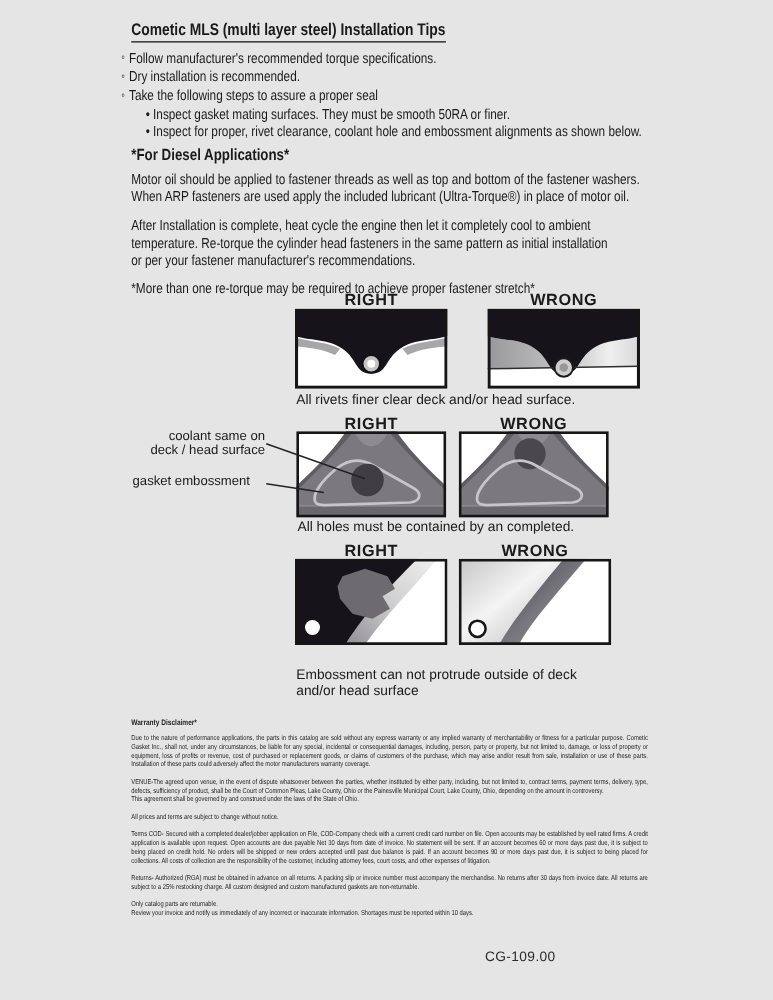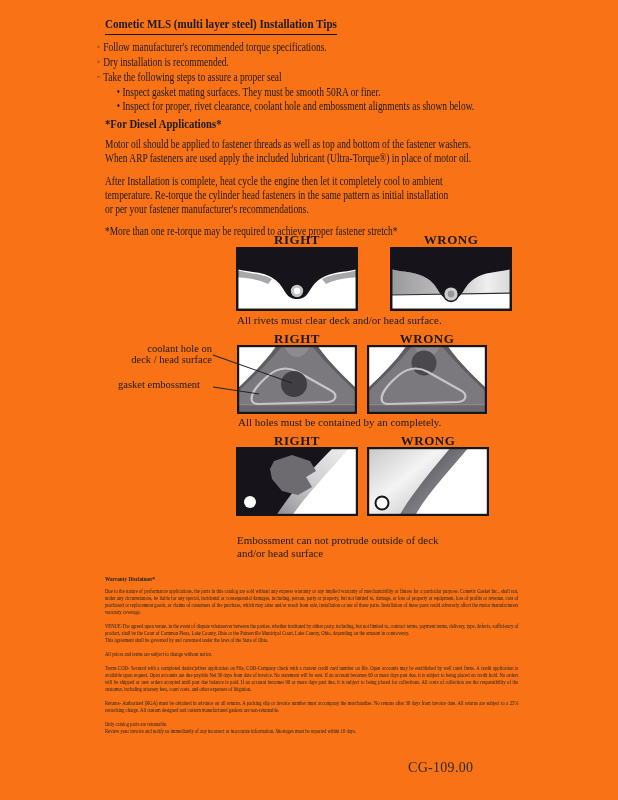--- a/index.html
+++ b/index.html
@@ -1,38 +1,38 @@
 <!DOCTYPE html>
 <html><head>
 <meta charset="utf-8">
 <style>
   html,body{margin:0;padding:0;background:#ffffff;}
-  .page{position:relative;width:618px;height:800px;background:#f97316;overflow:hidden;
-        font-family:Liberation Serif, serif;color:#1a1a1a;}
+  .page{position:relative;width:618px;height:800px;background:#e5e5e5;overflow:hidden;
+        font-family:Liberation Sans, sans-serif;color:#1a1a1a;}
   .abs{position:absolute;}
   
   .cx{transform:scaleX(0.82);transform-origin:0 0;}
   .title{left:105px;top:16px;font-size:13.5px;font-weight:bold;white-space:nowrap;
          border-bottom:1.6px solid #111;padding-bottom:2px;}
   .bullets{left:97px;top:40px;width:560px;font-size:11.5px;line-height:14px;}
   .bullet::before{content:"◦";margin-right:4px;font-size:10px;position:relative;top:-1px;}
   .subbullet{margin-left:24px;}
   .subbullet::before{content:"•";margin-right:3px;}
   .diesel{left:105px;top:117px;width:512px;font-size:11.5px;line-height:14.2px;}
   .diesel h2{font-size:13px;margin:0 0 6px 0;}
   .diesel p{margin:0 0 8px 0;white-space:pre-line;}
   .figrow{position:absolute;}
   .figlabel{position:absolute;top:0;font-size:13px;font-weight:600;text-align:center;letter-spacing:.5px;}
   .figcap{position:absolute;font-size:11px;line-height:12.5px;white-space:pre-line;}
   .ann{position:absolute;font-size:10.5px;line-height:10.5px;text-align:right;white-space:pre-line;}
   .disclaimer{left:105px;top:575px;width:504px;font-size:5.7px;line-height:7px;
               letter-spacing:0;color:#222;}
   .disclaimer h3{font-size:6.4px;margin:0 0 6px 0;}
   .disclaimer p{margin:0 0 7px 0;text-align:justify;white-space:pre-line;}
-  .footer-code{left:388px;top:760px;font-size:14px;color:#2b2b2b;letter-spacing:.3px;margin-left:20px;}
+  .footer-code{left:388px;top:760px;font-size:11px;color:#2b2b2b;letter-spacing:.3px;}
   svg{display:block;}
 </style>
 </head>
 <body>
 
 <div class="page">
 
   <div class="abs title cx">Cometic MLS (multi layer steel) Installation Tips</div>
 
   <div class="abs bullets cx">
@@ -78,21 +78,21 @@
       </defs>
       <rect x="0" y="0" width="122" height="64" fill="#ffffff"></rect>
       <path d="M0,22 C16,26 26,24 38,32 C50,40 48,52 61,52 C74,52 72,40 84,32 C96,24 106,26 122,22 L122,46 L0,48 Z" fill="url(#g1w)"></path>
       <path d="M0,0 H122 V22 C106,26 96,24 84,32 C72,40 74,52 61,52 C48,52 50,40 38,32 C26,24 16,26 0,22 Z" fill="#17131b"></path>
       <path d="M0,48 L122,46" stroke="#2e2e2e" stroke-width="1.2"></path>
       <circle cx="61" cy="47" r="7.4" fill="#cdcdcf" stroke="#1a1a1a" stroke-width="1.6"></circle>
       <circle cx="61" cy="47" r="3.4" fill="#98989a"></circle>
       <rect x="1.2" y="1.2" width="119.6" height="61.6" fill="none" stroke="#161616" stroke-width="2.5"></rect>
     </svg>
 
-    <div class="figcap" style="left:1px;top:82px;width:276px;">All rivets must clear deck and/or head surface.</div>
+    <div class="figcap" style="left:1px;top:82px;width:276px;">All rivets finer clear deck and/or head surface.</div>
   </div>
 
   <div class="figrow" style="left:237px;top:331px;width:250px;height:100px;">
     <div class="figlabel" style="left:0;width:120px;">RIGHT</div>
     <div class="figlabel" style="left:130px;width:120px;">WRONG</div>
 
     <svg class="abs" style="left:0;top:14px;" width="120" height="69" viewBox="0 0 120 69">
       <rect x="0" y="0" width="120" height="69" fill="#7b797e"></rect>
       <path d="M46,0 H74 C66,16 54,16 46,0 Z" fill="#8d8b90"></path>
       <path d="M40,0 C26,20 10,34 0,44 L0,48 C12,36 30,20 46,0 Z" fill="#5f5d62"></path>
@@ -113,24 +113,24 @@
       <path d="M80,0 C94,20 110,34 120,44 L120,48 C108,36 90,20 74,0 Z" fill="#5f5d62"></path>
       <path d="M0,0 H40 C26,20 10,34 0,44 Z" fill="#ffffff"></path>
       <path d="M120,0 H80 C94,20 110,34 120,44 Z" fill="#ffffff"></path>
       <rect x="2" y="59" width="116" height="1.2" fill="#8a888d"></rect>
       <rect x="2" y="60.5" width="116" height="6.5" fill="#6a686d"></rect>
       <circle cx="57" cy="18" r="12.5" fill="#4a484d"></circle>
       <path d="M15,56 C13,50 20,40 32,30 C42,22 52,22 61,27 L93,45 C101,49 100,56 91,57 L22,59 C17,59 16,58 15,56 Z" fill="none" stroke="#c6c6c8" stroke-width="2.2"></path>
       <rect x="1.1" y="1.1" width="117.8" height="66.8" fill="none" stroke="#161616" stroke-width="2.2"></rect>
     </svg>
 
-    <div class="figcap" style="left:1px;top:85px;width:250px;">All holes must be contained by an completely.</div>
+    <div class="figcap" style="left:1px;top:85px;width:250px;">All holes must be contained by an completed.</div>
   </div>
 
-  <div class="abs ann" style="left:100px;top:344px;width:112px;">coolant hole on
+  <div class="abs ann" style="left:100px;top:344px;width:112px;">coolant same on
 deck / head surface</div>
   <div class="abs ann" style="left:88px;top:380px;width:112px;">gasket embossment</div>
   <svg class="abs" style="left:100px;top:340px;" width="200" height="70" viewBox="0 0 200 70">
     <line x1="113" y1="15" x2="192" y2="43" stroke="#222" stroke-width="1.1"></line>
     <line x1="113" y1="47" x2="159" y2="54" stroke="#222" stroke-width="1.1"></line>
   </svg>
 
   <div class="figrow" style="left:236px;top:433px;width:253px;height:112px;">
     <div class="figlabel" style="left:0;width:122px;">RIGHT</div>
     <div class="figlabel" style="left:131px;width:122px;">WRONG</div>

